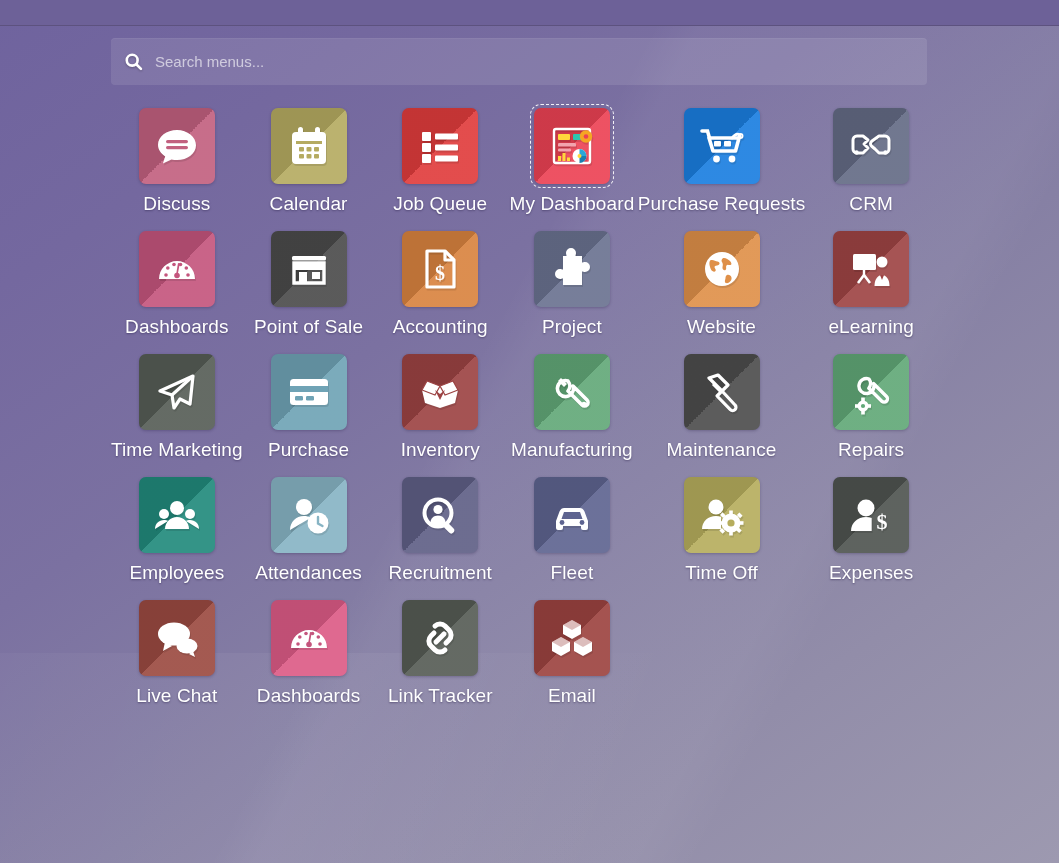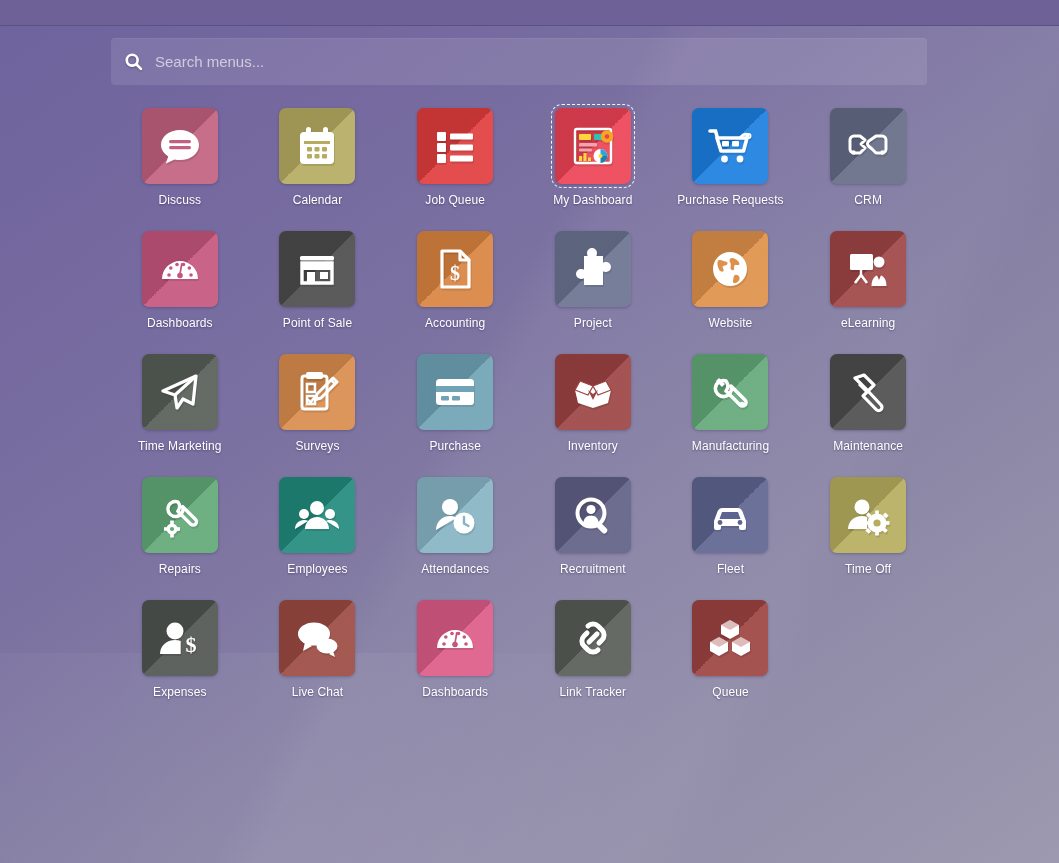--- a/index.html
+++ b/index.html
@@ -106,21 +106,21 @@
   .glyph {
     position:relative; z-index:2;
     width:48px; height:48px;
     display:flex; align-items:center; justify-content:center;
     color:#ffffff;
   }
   .glyph svg { display:block; width:100%; height:100%; filter:drop-shadow(1px 2px 0 rgba(0,0,0,0.10)); }
 
   .label {
     margin-top:9px;
-    font-size:12px;
+    font-size:19px;
     color:#ffffff;
     text-align:left;
     white-space:nowrap;
     text-shadow:0 1px 2px rgba(50,40,80,0.55);
     letter-spacing:0.1px;
   }
 </style>
 </head>
 <body>
 
@@ -340,38 +340,20 @@
       <div class="app">
         <div class="tile" style="background: rgb(86, 93, 86);">
           <div class="glyph">
             <svg viewBox="0 0 48 48" fill="currentColor">
               <path d="M40 8L7 23l12 4 2 13 6-9 10 5z" fill="none" stroke="currentColor" stroke-width="3.2" stroke-linejoin="round"></path>
               <path d="M19 27L40 8" fill="none" stroke="currentColor" stroke-width="3.2" stroke-linejoin="round"></path>
             </svg>
           </div>
         </div>
         <div class="label">Time Marketing</div>
-      </div>
-      <div class="app">
-        <div class="tile" style="background: rgb(217, 140, 76);">
-          <div class="glyph">
-            <svg viewBox="0 0 48 48" fill="currentColor">
-              <rect x="9" y="8" width="25" height="33" rx="2.5" fill="none" stroke="currentColor" stroke-width="3"></rect>
-              <rect x="13" y="4" width="17" height="7" rx="2"></rect>
-              <g fill="none" stroke="currentColor" stroke-width="2.6">
-                <rect x="14" y="16" width="8" height="8"></rect>
-                <rect x="14" y="28" width="8" height="8"></rect>
-              </g>
-              <path d="M15.5 32l2 2.5 4-5" fill="none" stroke="currentColor" stroke-width="2.4" stroke-linecap="round" stroke-linejoin="round"></path>
-              <path d="M40 10l4 4-16 16-5.5 1.5 1.5-5.5z" fill="none" stroke="currentColor" stroke-width="3" stroke-linejoin="round"></path>
-              <path d="M38 12l4 4" fill="none" stroke="currentColor" stroke-width="2.4"></path>
-            </svg>
-          </div>
-        </div>
-        <div class="label">Surveys</div>
       </div>
       <div class="app">
         <div class="tile" style="background: rgb(111, 163, 181);">
           <div class="glyph">
             <svg viewBox="0 0 48 48" fill="currentColor">
               <rect x="5" y="11" width="38" height="26" rx="3.5"></rect>
               <rect x="5" y="18" width="38" height="6" fill="#6fa3b5"></rect>
               <rect x="10" y="28" width="8" height="4.5" rx="1.2" fill="#6fa3b5"></rect>
               <rect x="21" y="28" width="8" height="4.5" rx="1.2" fill="#6fa3b5"></rect>
             </svg>
@@ -581,17 +563,17 @@
             <svg viewBox="0 0 48 48" fill="currentColor">
               <path d="M24 6l9 5v9l-9 5-9-5v-9z"></path>
               <path d="M24 6l9 5-9 5-9-5z" fill="#9c4340" opacity="0.35"></path>
               <path d="M13 23l9 5v9l-9 5-9-5v-9z"></path>
               <path d="M13 23l9 5-9 5-9-5z" fill="#9c4340" opacity="0.35"></path>
               <path d="M35 23l9 5v9l-9 5-9-5v-9z"></path>
               <path d="M35 23l9 5-9 5-9-5z" fill="#9c4340" opacity="0.35"></path>
             </svg>
           </div>
         </div>
-        <div class="label">Queue</div>
+        <div class="label">Email</div>
       </div>
     </div>
 
 </div>
 
 </body></html>

